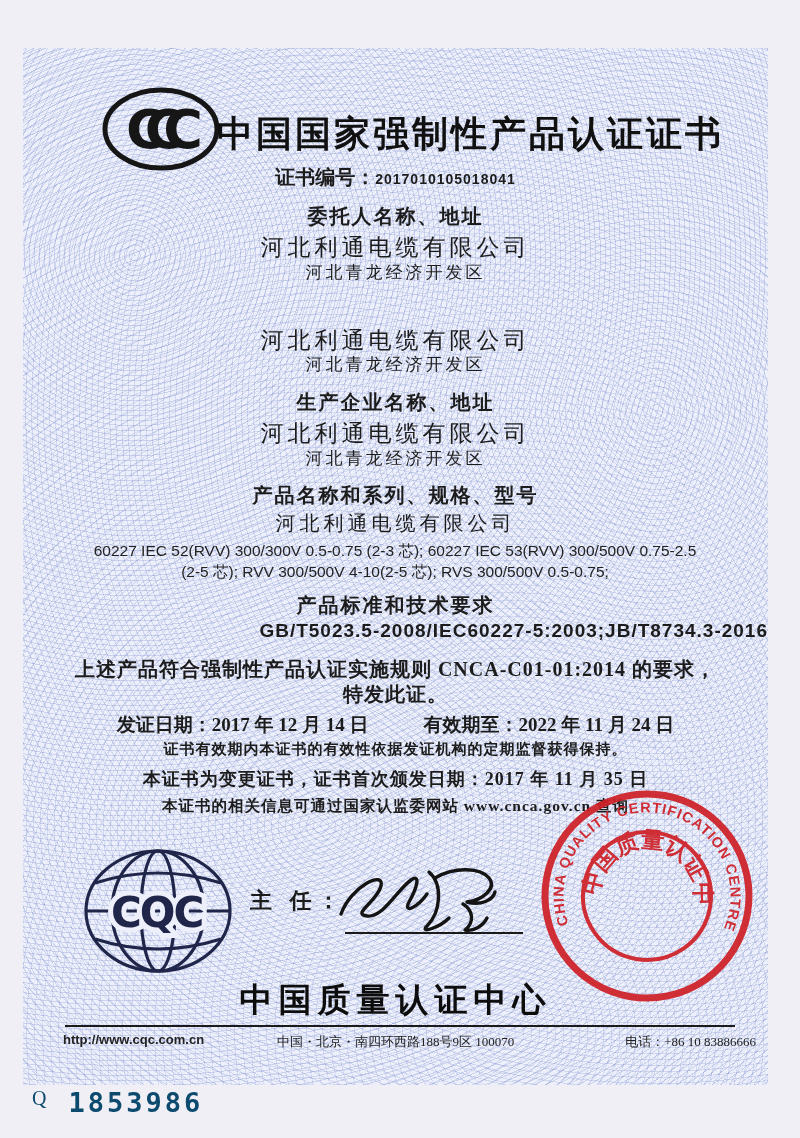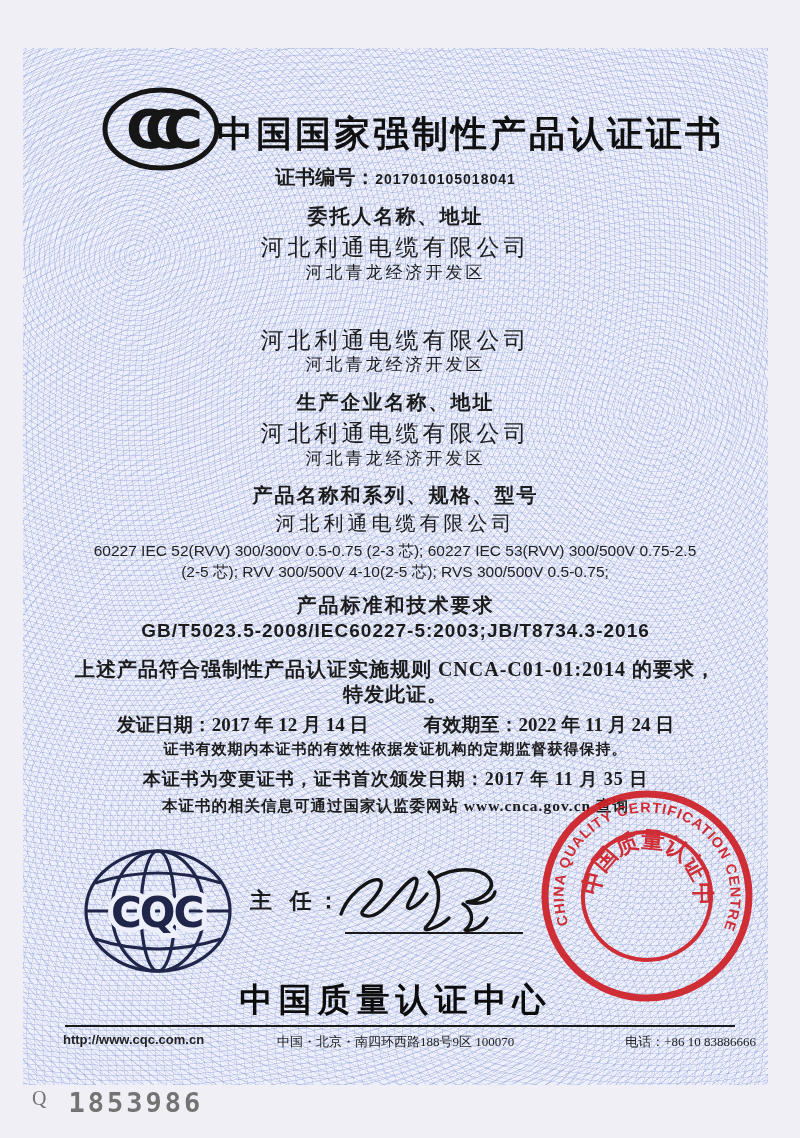--- a/index.html
+++ b/index.html
@@ -31,39 +31,39 @@
   .certno { top:116px; font-size:20px; font-weight:bold; }
   .certno .num { font-family:"Liberation Sans","DejaVu Sans",sans-serif; font-size:14px; letter-spacing:1px; }
   .seclabel { font-size:20px; font-weight:bold; letter-spacing:2px; }
   .secval   { font-size:23px; letter-spacing:4px; }
   .secval2  { font-size:17px; letter-spacing:3px; }
   .specs {
     top:492px; left:62px; width:620px; white-space:normal;
     font-family:Liberation Sans, sans-serif;
     font-size:15.5px; line-height:21px; color:#222;text-align:center;
   }
-  .stdval { font-size:19px; font-weight:bold; font-family:"Liberation Sans","DejaVu Sans",sans-serif; letter-spacing:1px; }
+  .stdval { font-size:19px; font-weight:bold; font-family:"Liberation Sans","DejaVu Sans",sans-serif; letter-spacing:1px;text-align:right; }
   .stmt { font-size:20px; font-weight:bold; letter-spacing:1px; }
   .dates { top:664px; font-size:19px; font-weight:bold; }
   .dates .right { margin-left:55px;font-family:Liberation Mono, monospace; }
   .note1 { top:692px; font-size:15px; font-weight:bold; letter-spacing:1px; }
   .note2 { top:719px; font-size:18px; font-weight:bold; letter-spacing:1px; }
   .note3 { top:748px; font-size:15.5px; font-weight:bold; letter-spacing:1px; }
   .director { position:absolute; left:227px; top:838px; font-size:22px; font-weight:bold; letter-spacing:6px; }
   .sigline { position:absolute; left:322px; top:884px; width:178px; height:2px; background:#1a1a1a; }
   .issuer {
     top:930px; font-family:"Liberation Sans","DejaVu Sans",sans-serif;
     font-size:33px; font-weight:bold; letter-spacing:6px; color:#0d0d0d;
   }
   .footrule { position:absolute; left:42px; top:977px; width:670px; height:2px; background:#1b1b1b; }
   .footer { position:absolute; left:0; top:984px; width:100%; font-size:13px; color:#222; }
   .footer .url { position:absolute; left:40px; top:0; font-family:"Liberation Sans","DejaVu Sans",sans-serif; font-weight:bold; }
   .footer .addr { position:absolute; left:0; width:100%; text-align:center; top:1px; }
   .footer .phone { position:absolute; right:12px; top:1px; }
-  .serial { position:absolute; left:32px; top:1087px; color:#737373; }
+  .serial { position:absolute; left:32px; top:1087px; color:#0c4a6e; }
   .serial .q { font-size:20px; font-family:"Liberation Serif",serif; vertical-align:top; }
   .serial .n { font-size:27px; font-weight:bold; font-family:"DejaVu Sans Mono",monospace; letter-spacing:3px; margin-left:22px; }
   svg { display:block; }
   .ccc-logo { position:absolute; left:77px; top:38px; }
   .cqc-logo { position:absolute; left:50px; top:795px; }
   .signature { position:absolute; left:300px; top:808px; }
   .stamp { position:absolute; left:513px; top:737px; opacity:.92; }
 </style>
 </head>
 <body>

